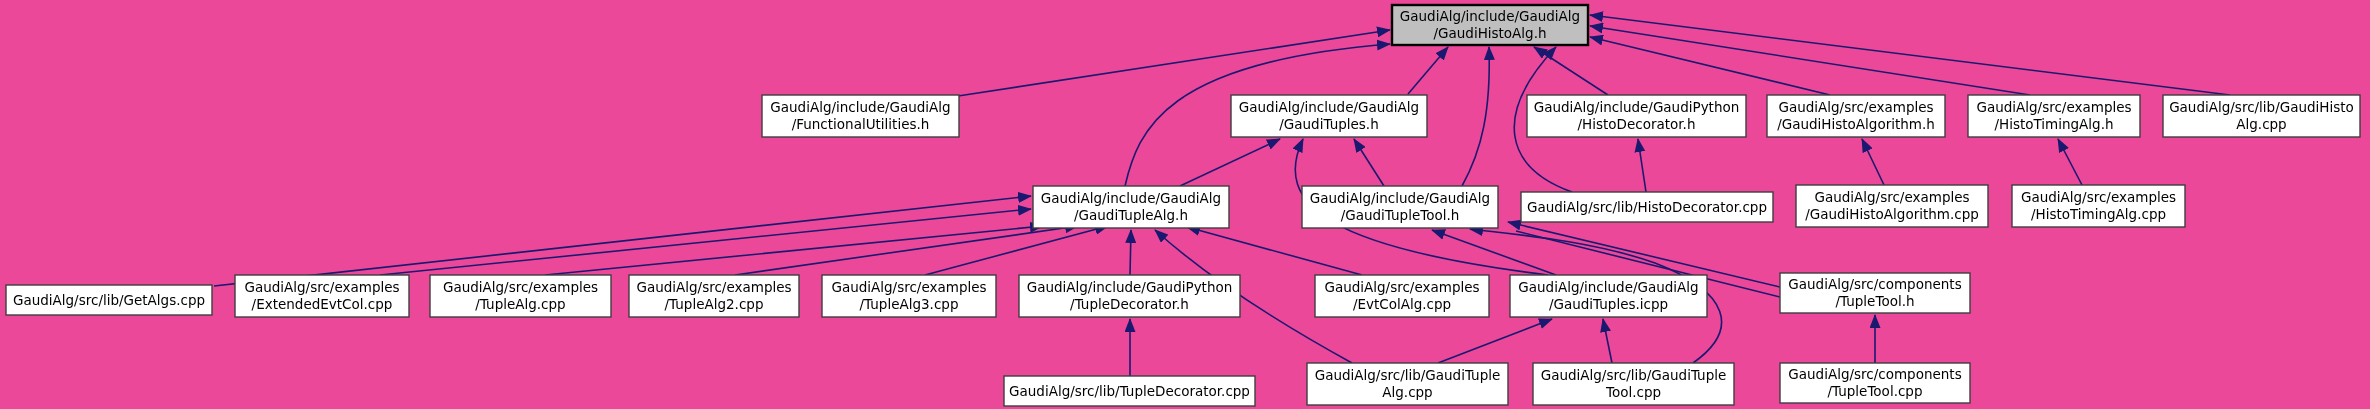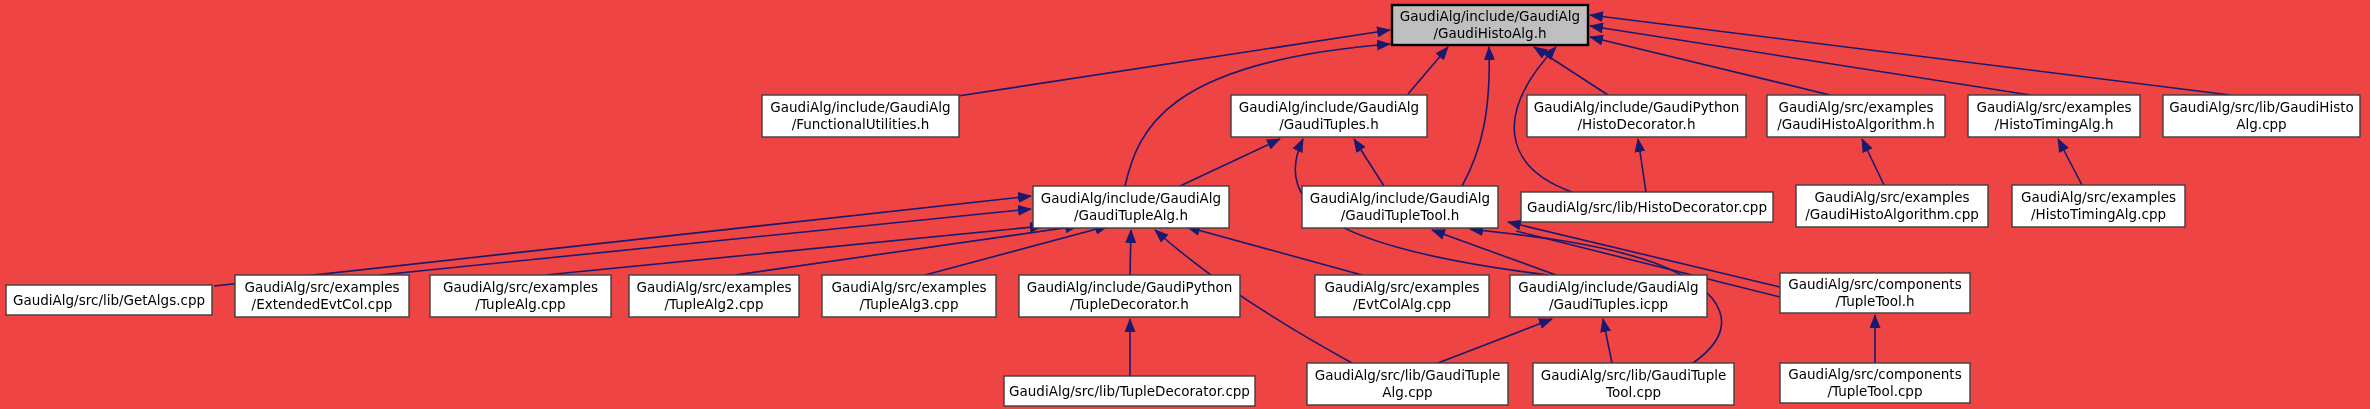--- a/index.html
+++ b/index.html
@@ -1,20 +1,20 @@
 <!DOCTYPE html>
 <html><head>
 <meta charset="utf-8">
 <style>
   html, body { margin: 0; padding: 0; background: #ffffff; }
   .graph-canvas {
     position: relative;
     width: 2370px;
     height: 409px;
-    background: #ef4444;
+    background: #ec4899;
     font-family: "DejaVu Sans", "Liberation Sans", sans-serif;
   }
   svg { display: block; }
   .node rect {
     fill: #ffffff;
     stroke: #3e3e3e;
     stroke-width: 1.4;
   }
   .node.highlighted rect {
     fill: #bfbfbf;

